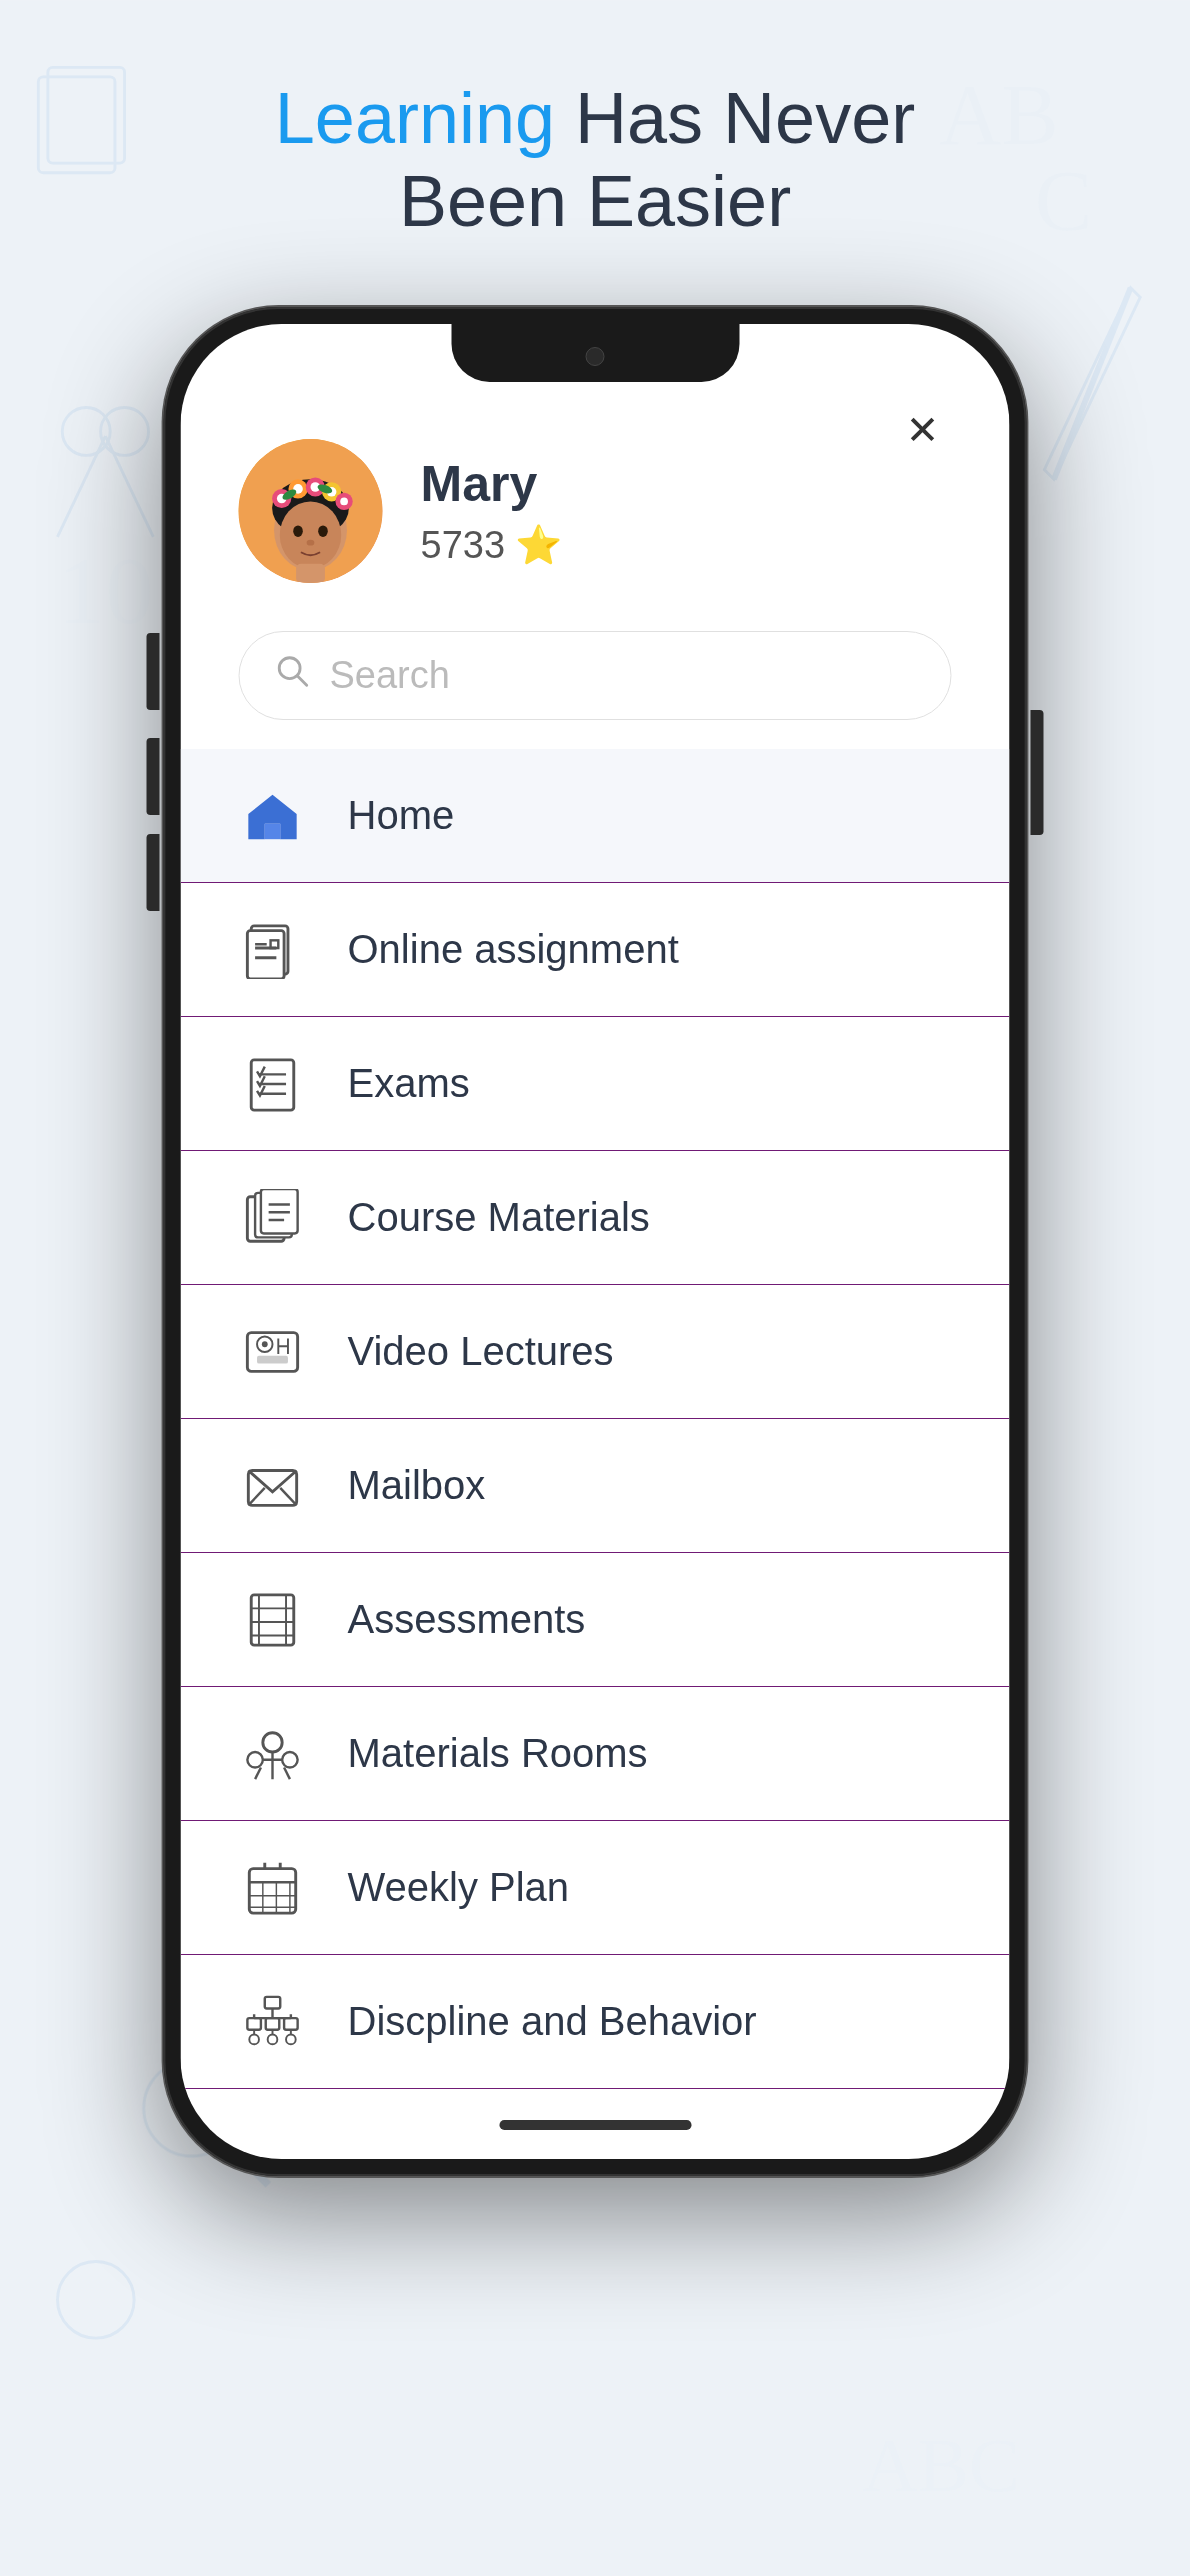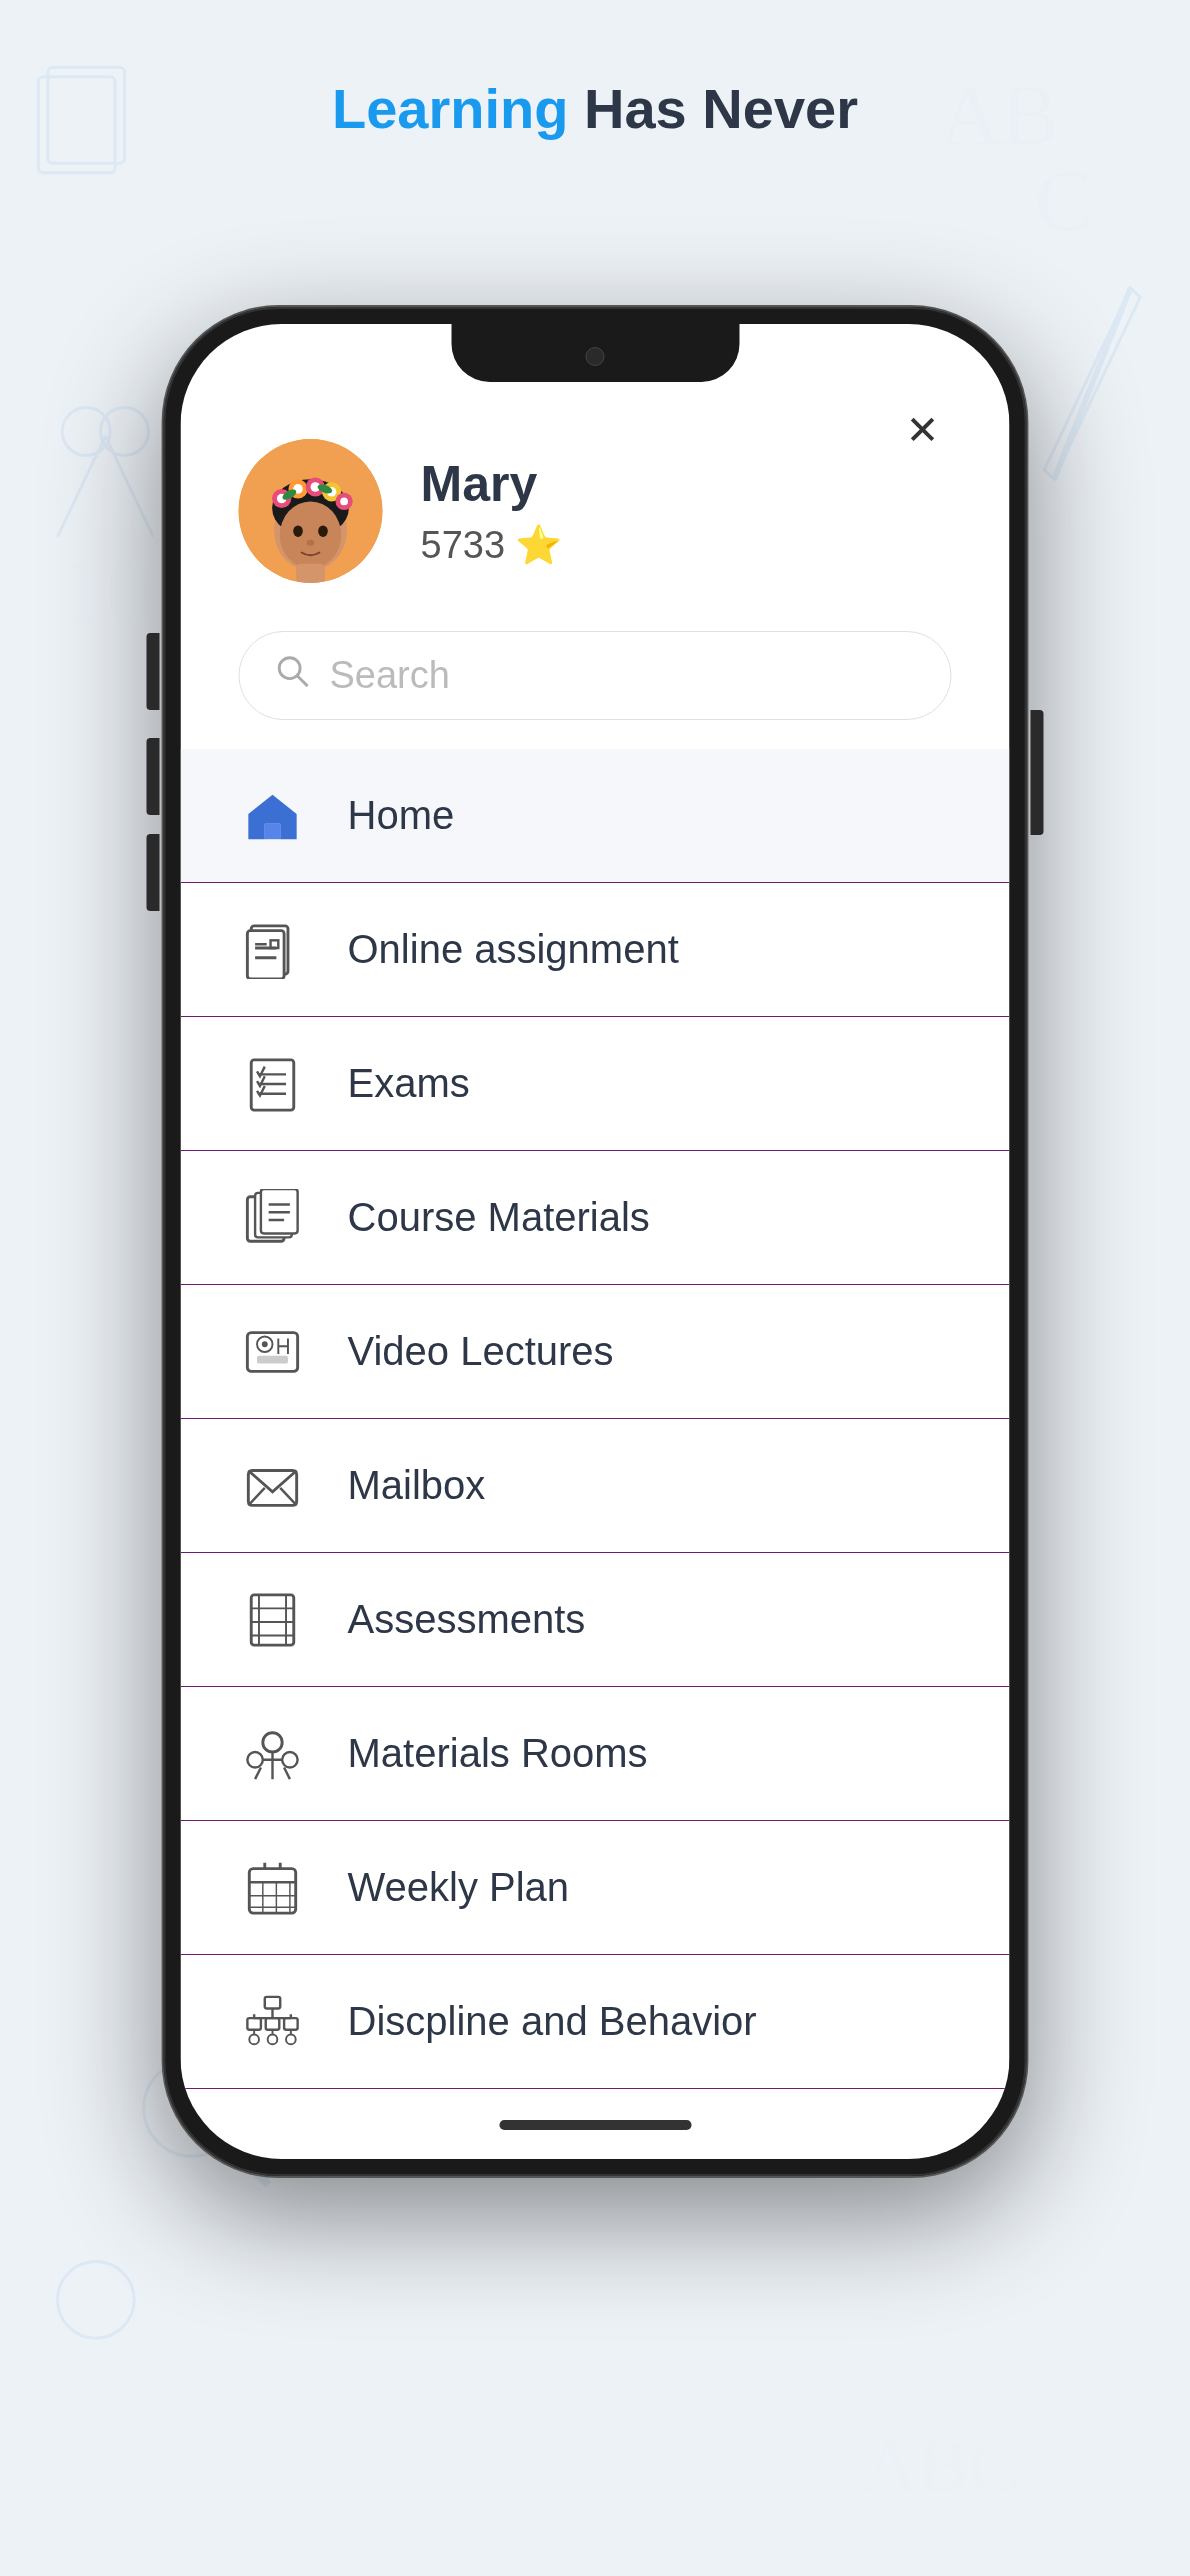--- a/index.html
+++ b/index.html
@@ -17,22 +17,22 @@
     .header-text {
       position: absolute;
       top: 77px;
       left: 0;
       right: 0;
       text-align: center;
       z-index: 10;
     }
 
     .header-text h1 {
-      font-size: 56px;
-      font-weight: 700;
+      font-size: 72px;
+      font-weight: 400;
       color: #2d3748;
       line-height: 1.15;
     }
 
     .header-text h1 .blue {
       color: #1a9aef;
     }
 
     
     .phone-wrapper {
@@ -293,20 +293,21 @@
     <text x="900" y="2600" font-size="80" font-family="serif" fill="#4a90d9" opacity="0.10" stroke="none">ABC</text>
 
     <circle cx="200" cy="2200" r="50"></circle>
     <line x1="240" y1="2240" x2="280" y2="2280" stroke-width="8"></line>
   </g>
 </svg>
 
 <div class="header-text">
   <h1>
     <span class="blue">Learning</span><span> Has Never</span><br>
+    <span>Been Easier</span>
   </h1>
 </div>
 
 <div class="phone-wrapper">
   <div class="phone-outer">
     <div class="phone-screen">
 
       <div class="notch">
         <div class="notch-camera"></div>
       </div>

